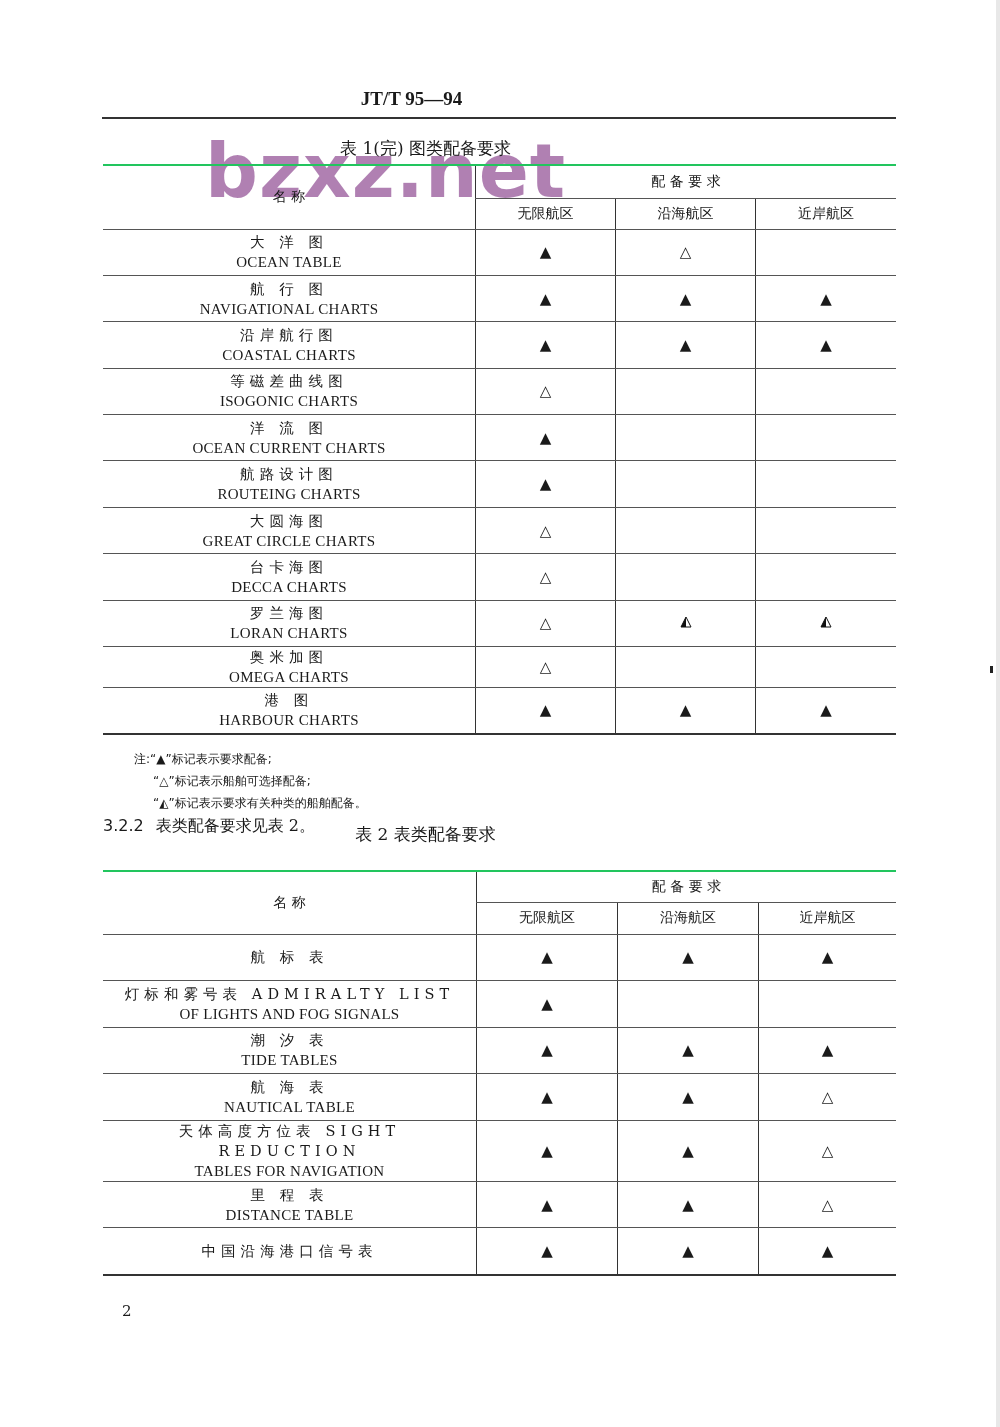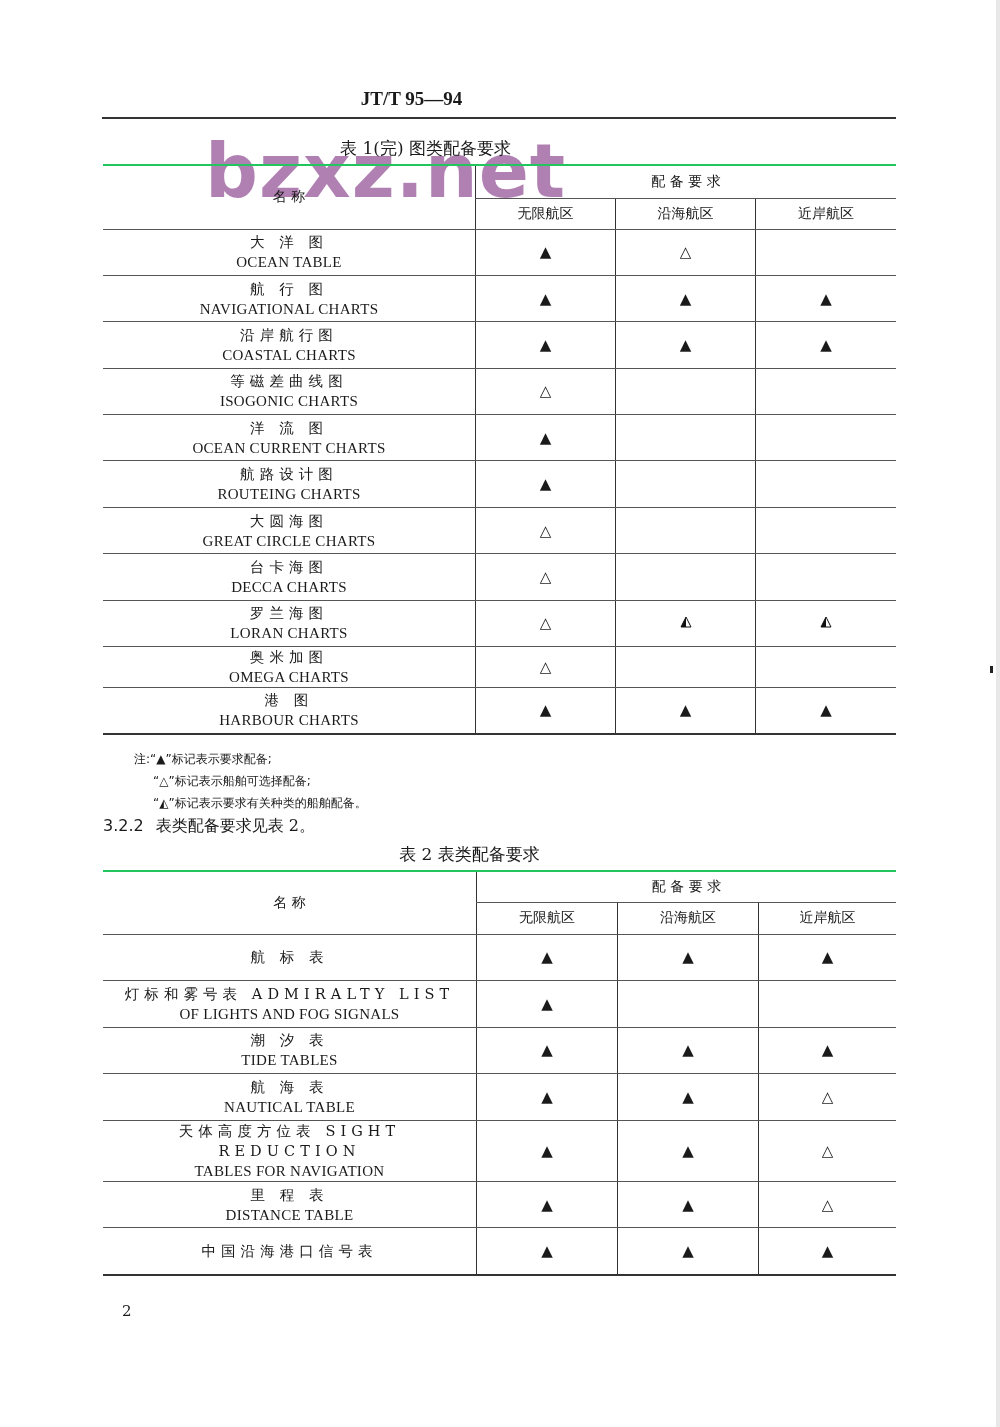--- a/index.html
+++ b/index.html
@@ -178,21 +178,21 @@
 <div class="notes">
   <div class="n1">注:“▲”标记表示要求配备;</div>
   <div class="n2">“△”标记表示船舶可选择配备;</div>
   <div class="n3">“◭”标记表示要求有关种类的船舶配备。</div>
 </div>
 
 <div class="section">
   <span class="num">3.2.2</span><span>表类配备要求见表 2。</span>
 </div>
 
-<div class="table-title" style="top:843px;padding-left:44px;">表 2   表类配备要求</div>
+<div class="table-title" style="top:823px;">表 2   表类配备要求</div>
 
 <table class="req" id="t2" style="top:870px;">
   <thead>
     <tr style="height:31px;">
       <th rowspan="2" style="width:373px;">名                    称</th>
       <th colspan="3" class="col">配          备          要          求</th>
     </tr>
     <tr style="height:32px;">
       <th class="col" style="width:140px;">无限航区</th>
       <th class="col" style="width:140px;">沿海航区</th>

